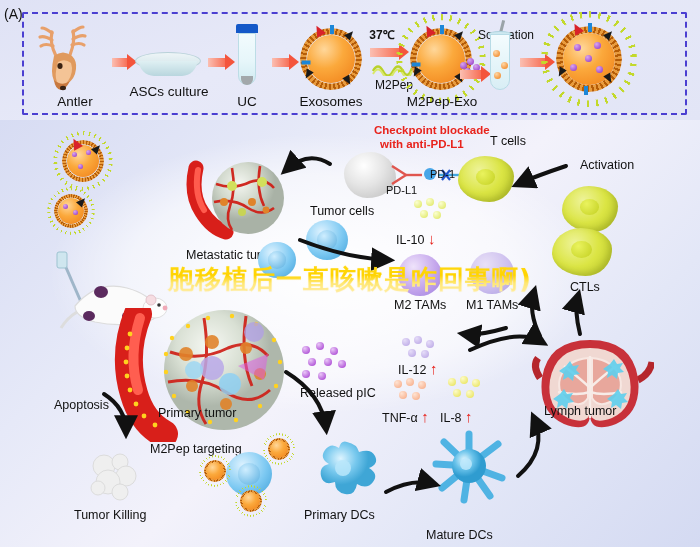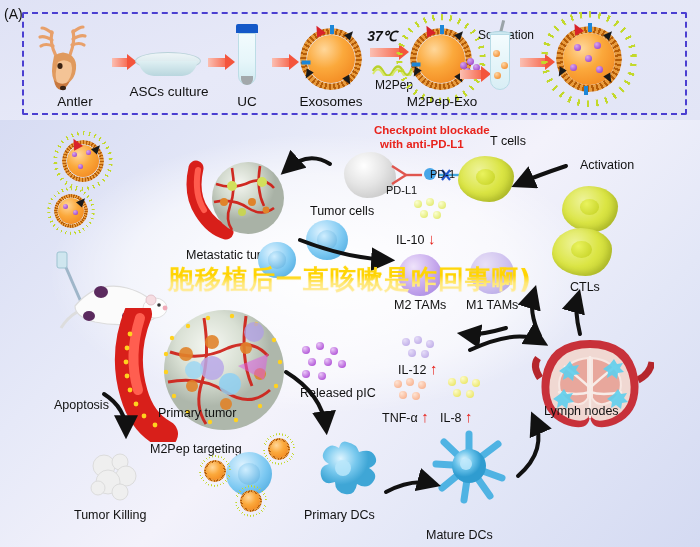--- a/index.html
+++ b/index.html
@@ -218,21 +218,21 @@
       <div class="prot red" style="left:14px; top:-3px; transform:rotate(-28deg);"></div>
       <div class="prot black" style="left:46px; top:2px; transform:rotate(42deg);"></div>
       <div class="prot black" style="left:4px;  top:42px; transform:rotate(-150deg);"></div>
       <div class="prot black" style="left:44px; top:48px; transform:rotate(150deg);"></div>
       <div class="prot blue" style="left:30px; top:-3px;"></div>
       <div class="prot blue" style="left:4px;  top:30px; transform:rotate(90deg);"></div>
     </div>
     <div class="a-label" style="left:292px; top:94px; width:78px;">Exosomes</div>
 
     <div class="ar" style="left:370px; top:48px; width:30px;"></div>
-    <div class="a-label" style="left:360px; top:26px; width:44px; font-weight:bold; font-size:14px;font-style:italic;">37℃</div>
+    <div class="a-label" style="left:360px; top:26px; width:44px; font-weight:bold; font-size:12px;">37℃</div>
     <div id="m2pep-wave">
       <svg viewBox="0 0 46 16" width="46" height="16">
         <path d="M1 11 q5 -9 10 0 q5 9 10 0 q5 -9 10 0 q5 9 9 -3" fill="none" stroke="#b9d12b" stroke-width="2.4"></path>
         <path d="M1 14 q5 -9 10 0 q5 9 10 0 q5 -9 10 0 q5 9 9 -3" fill="none" stroke="#d9e86a" stroke-width="2"></path>
       </svg>
     </div>
     <div class="a-label" style="left:366px; top:78px; width:56px; font-size:12px;">M2Pep</div>
 
     <div class="exo" style="left:410px; top:28px; width:62px; height:62px;">
       <div class="spikes"></div>
@@ -546,21 +546,21 @@
             <path d="M96 56 q-20 4 -32 0"></path>
         </g>
         <g fill="#5fd0ee" opacity=".9">
           <path d="M40 30 l4 -5 l3 5 l6 -1 l-3 5 l4 4 l-6 1 l-1 6 l-5 -4 l-5 3 l1 -6 l-5 -3 z"></path>
           <path d="M84 28 l4 -5 l3 5 l6 -1 l-3 5 l4 4 l-6 1 l-1 6 l-5 -4 l-5 3 l1 -6 l-5 -3 z"></path>
           <path d="M34 58 l4 -5 l3 5 l6 -1 l-3 5 l4 4 l-6 1 l-1 6 l-5 -4 l-5 3 l1 -6 l-5 -3 z"></path>
           <path d="M88 58 l4 -5 l3 5 l6 -1 l-3 5 l4 4 l-6 1 l-1 6 l-5 -4 l-5 3 l1 -6 l-5 -3 z"></path>
         </g>
       </svg>
     </div>
-    <div class="b-label" style="left:544px; top:284px;">Lymph nodes</div>
+    <div class="b-label" style="left:544px; top:284px;">Lymph tumor</div>
 
     <div class="dc" style="left:310px; top:312px; width:74px; height:74px;">
       <svg viewBox="0 0 74 74" width="74" height="74">
         <path d="M37 10 q10 2 12 10 q12 -4 16 4 q4 8 -6 12 q10 6 4 14 q-6 8 -16 2 q-2 12 -12 10 q-10 -2 -10 -12
                  q-12 4 -14 -6 q-2 -10 8 -12 q-10 -6 -4 -14 q6 -8 14 -2 q2 -8 8 -6z" fill="url(#dcg1)"></path>
         <defs>
             <radialGradient id="dcg1" cx="36%" cy="32%">
           <stop offset="0%" stop-color="#ddf4ff"></stop>
               <stop offset="55%" stop-color="#79c9ee"></stop>
           <stop offset="100%" stop-color="#3fa6d6"></stop>

